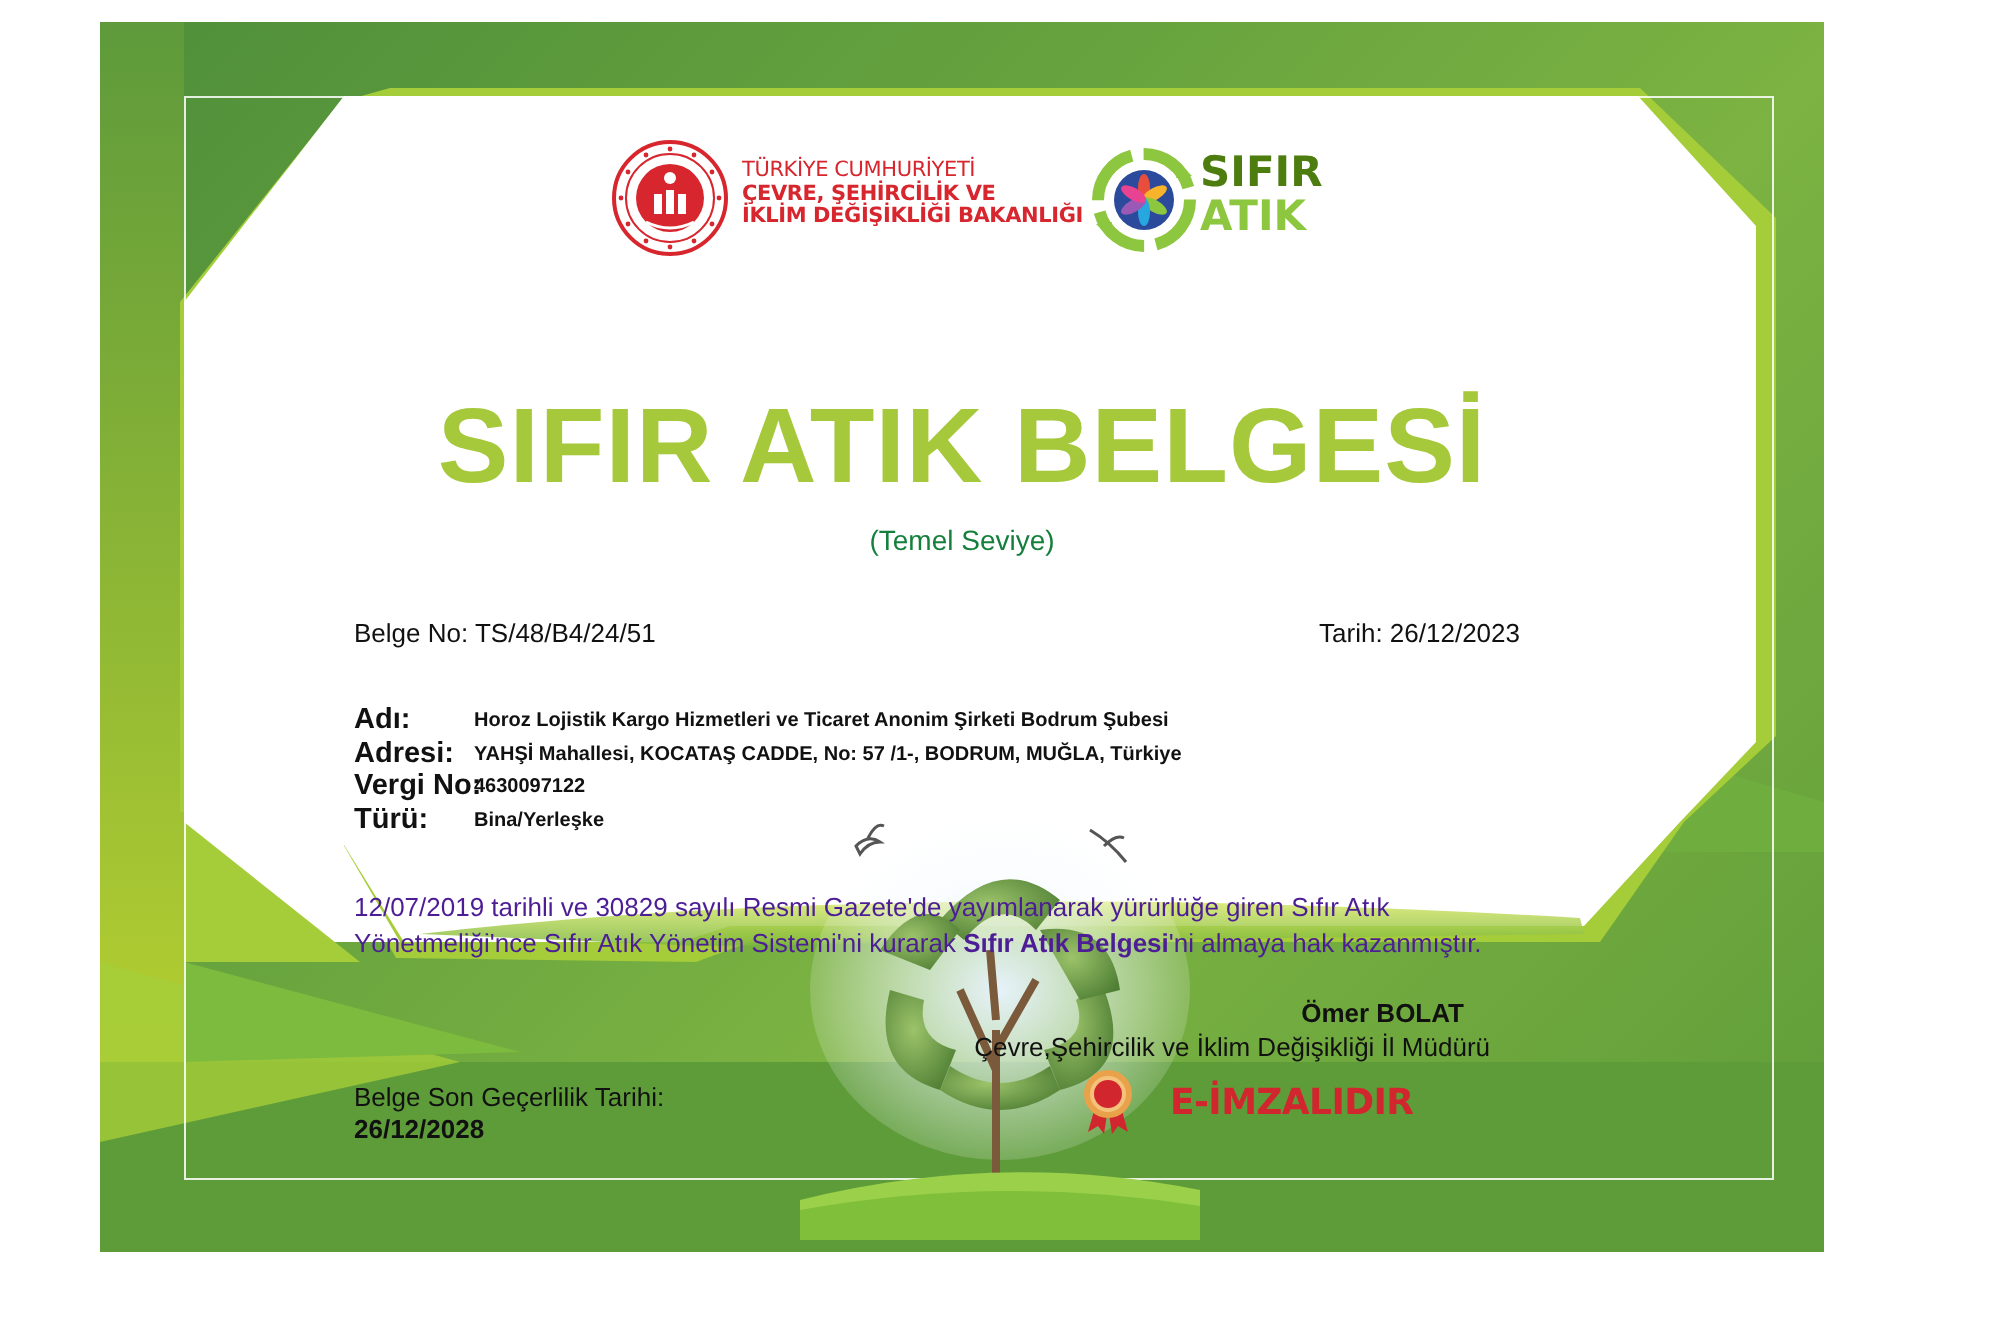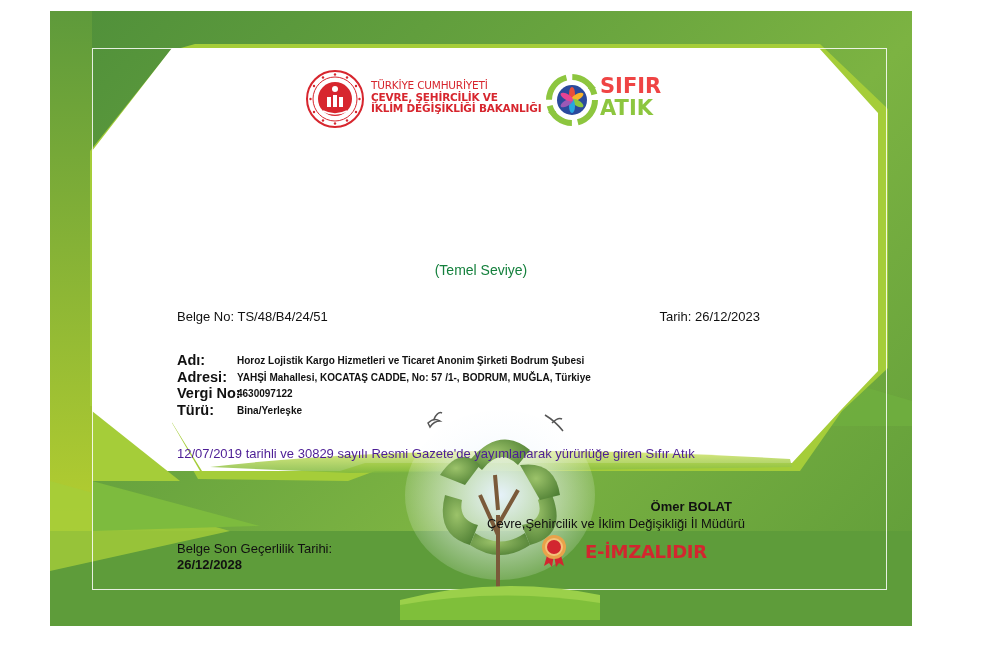--- a/index.html
+++ b/index.html
@@ -26,21 +26,21 @@
       position: absolute; left: 371px; top: 80px; font-size: 10.5px; line-height: 11.5px;
       color: #d7262e; font-family: "DejaVu Sans", sans-serif; font-weight: bold; letter-spacing: -0.2px;
     }
     .ministry-text .l1 { font-weight: normal; }
 
     .logo-sifir { position: absolute; left: 546px; top: 74px; width: 52px; height: 52px; }
     .sifir-text {
       position: absolute; left: 600px; top: 75px; font-family: "DejaVu Sans", sans-serif;
       font-weight: bold; font-size: 21px; line-height: 22px; letter-spacing: 0px;
     }
-    .sifir-text .s1 { color: #ef4444; display: block; }
+    .sifir-text .s1 { color: #4d7c0f; display: block; }
     .sifir-text .s2 { color: #8dc63f; display: block; }
 
     .directorate {
       position: absolute; left: 0; width: 962px; top: 147px; text-align: center;
       font-weight: bold; font-size: 14px; letter-spacing: -0.3px; color: #111;
     }
     .main-title {
       position: absolute; left: 0; width: 962px; top: 193px; text-align: center;
       font-weight: bold; font-size: 53px; color: #a6c93b; letter-spacing: 0.5px;
     }
@@ -166,20 +166,21 @@
       <ellipse rx="3" ry="7" cy="-6" fill="#27a7df" transform="rotate(180)"></ellipse>
       <ellipse rx="3" ry="7" cy="-6" fill="#9b59b6" transform="rotate(240)"></ellipse>
       <ellipse rx="3" ry="7" cy="-6" fill="#e84393" transform="rotate(300)"></ellipse>
     </g>
   </svg>
   <div class="sifir-text">
     <span class="s1">SIFIR</span>
     <span class="s2">ATIK</span>
   </div>
 
+  <div class="main-title">SIFIR ATIK BELGESİ</div>
   <div class="subtitle">(Temel Seviye)</div>
 
   <div class="doc-no">Belge No: TS/48/B4/24/51</div>
   <div class="doc-date">Tarih: 26/12/2023</div>
 
   <div class="fields">
     <div class="field">
       <span class="label">Adı:</span>
       <span class="val">Horoz Lojistik Kargo Hizmetleri ve Ticaret Anonim Şirketi Bodrum Şubesi</span>
     </div>
@@ -217,20 +218,21 @@
     <path d="M40,70 Q60,40 80,60 L65,80 Z" fill="url(#leaf)"></path>
     <path d="M120,60 Q155,55 160,90 L140,95 Z" fill="url(#leaf)"></path>
     <path d="M70,140 Q100,160 130,140 L125,128 Q100,145 75,128 Z" fill="url(#leaf)"></path>
     <path d="M98,200 L98,110 M98,130 L80,90 M98,120 L118,85 M98,105 L95,70" stroke="#7a5a3a" stroke-width="4" fill="none"></path>
     <path d="M0,195 Q100,170 200,190 L200,215 L0,215 Z" fill="#9bd04a"></path>
     <path d="M0,200 Q100,182 200,198 L200,215 L0,215 Z" fill="#7fbf3a"></path>
   </svg>
 
   <div class="paragraph">
     <div>12/07/2019 tarihli ve 30829 sayılı Resmi Gazete'de yayımlanarak yürürlüğe giren Sıfır Atık</div>
+    <div><span>Yönetmeliği'nce Sıfır Atık Yönetim Sistemi'ni kurarak </span><b>Sıfır Atık Belgesi</b><span>'ni almaya hak kazanmıştır.</span></div>
   </div>
 
   <div class="signer-name">Ömer BOLAT</div>
   <div class="signer-title">Çevre,Şehircilik ve İklim Değişikliği İl Müdürü</div>
 
   <div class="esign">
     <svg class="badge" viewBox="0 0 28 34">
       <polygon points="8,18 4,32 9,29 12,33 14,20" fill="#d2262f"></polygon>
       <polygon points="20,18 24,32 19,29 16,33 14,20" fill="#d2262f"></polygon>
       <circle cx="14" cy="13" r="12" fill="#e9a24a"></circle>

